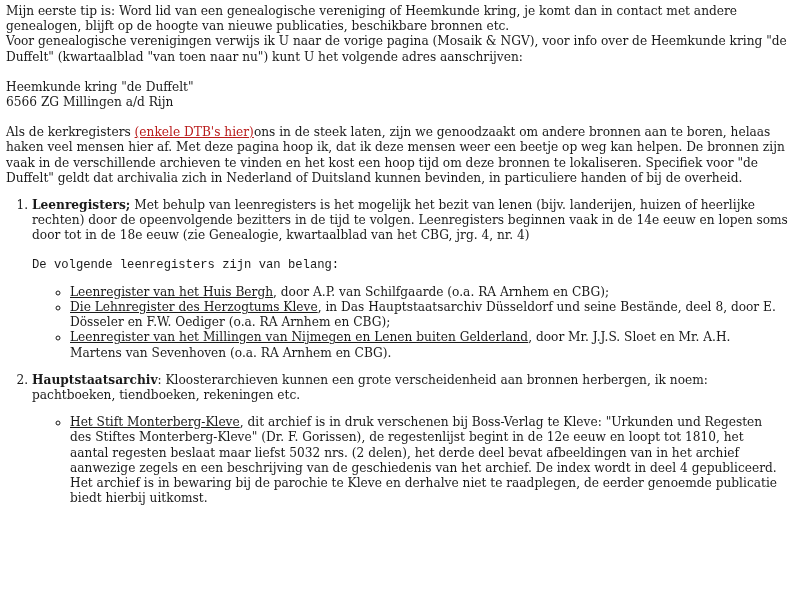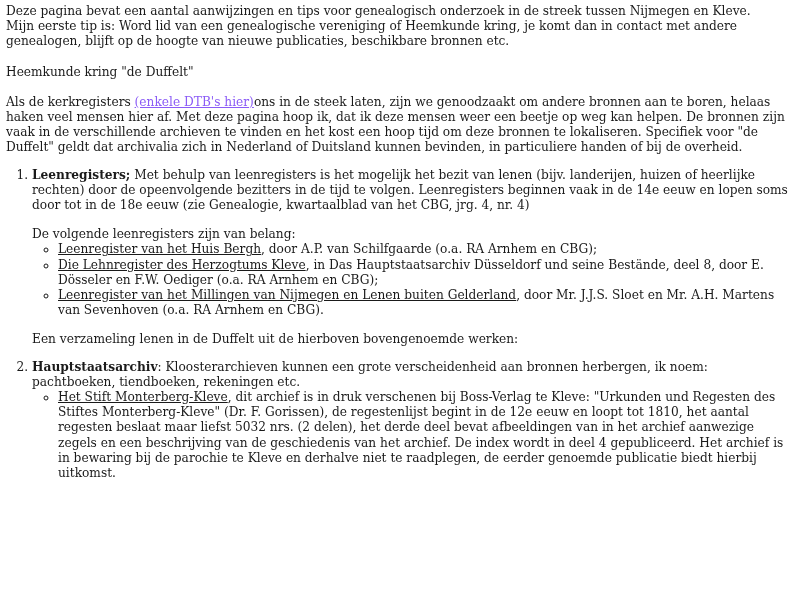--- a/index.html
+++ b/index.html
@@ -4,51 +4,51 @@
 <style>
   html, body { margin: 0; padding: 0; background: #ffffff; }
   body {
     width: 800px; height: 600px; overflow: hidden;
     font-family: "DejaVu Serif", serif;
     font-size: 12.2px; line-height: 15.2px; color: #1a1a1a;
   }
   .page { padding: 4px 8px 0 6px; }
   p { margin: 0; }
   .gap { height: 15px; }
-  a { color: #8b5cf6; }
+  a { color: #b91c1c; }
   .u { text-decoration: underline; }
   ol.main { margin: 12px 0 0 0; padding-left: 26px; }
   ol.main > li { margin-bottom: 12px; }
-  ul.circ { list-style: circle; margin: 0; padding-left: 26px; }
-  .sub { margin-top: 14px; }
+  ul.circ { list-style: circle; margin: 12px; padding-left: 26px; }
+  .sub { margin-top: 14px; font-family: Liberation Mono, monospace; }
   b { font-weight: bold; }
 </style>
 </head>
 <body>
 
 <div class="page">
-  <p>Deze pagina bevat een aantal aanwijzingen en tips voor genealogisch onderzoek in de streek tussen Nijmegen en Kleve.</p>
   <p>Mijn eerste tip is: Word lid van een genealogische vereniging of Heemkunde kring, je komt dan in contact met andere genealogen, blijft op de hoogte van nieuwe publicaties, beschikbare bronnen etc.</p>
+  <p>Voor genealogische verenigingen verwijs ik U naar de vorige pagina (Mosaik &amp; NGV), voor info over de Heemkunde kring "de Duffelt" (kwartaalblad "van toen naar nu") kunt U het volgende adres aanschrijven:</p>
   <div class="gap"></div>
   <div>
     <p>Heemkunde kring "de Duffelt"</p>
+    <p>6566 ZG Millingen a/d Rijn</p>
   </div>
   <div class="gap"></div>
   <p><span>Als de kerkregisters </span><a href="#">(enkele DTB's hier)</a><span>ons in de steek laten, zijn we genoodzaakt om andere bronnen aan te boren, helaas haken veel mensen hier af. Met deze pagina hoop ik, dat ik deze mensen weer een beetje op weg kan helpen. De bronnen zijn vaak in de verschillende archieven te vinden en het kost een hoop tijd om deze bronnen te lokaliseren. Specifiek voor "de Duffelt" geldt dat archivalia zich in Nederland of Duitsland kunnen bevinden, in particuliere handen of bij de overheid.</span></p>
 
   <ol class="main">
     <li>
       <b>Leenregisters;</b><span> Met behulp van leenregisters is het mogelijk het bezit van lenen (bijv. landerijen, huizen of heerlijke rechten) door de opeenvolgende bezitters in de tijd te volgen. Leenregisters beginnen vaak in de 14e eeuw en lopen soms door tot in de 18e eeuw (zie Genealogie, kwartaalblad van het CBG, jrg. 4, nr. 4)</span>
       <p class="sub">De volgende leenregisters zijn van belang:</p>
       <ul class="circ">
         <li><span class="u">Leenregister van het Huis Bergh</span><span>, door A.P. van Schilfgaarde (o.a. RA Arnhem en CBG);</span></li>
         <li><span class="u">Die Lehnregister des Herzogtums Kleve</span><span>, in Das Hauptstaatsarchiv Düsseldorf und seine Bestände, deel 8, door E. Dösseler en F.W. Oediger (o.a. RA Arnhem en CBG);</span></li>
         <li><span class="u">Leenregister van het Millingen van Nijmegen en Lenen buiten Gelderland</span><span>, door Mr. J.J.S. Sloet en Mr. A.H. Martens van Sevenhoven (o.a. RA Arnhem en CBG).</span></li>
       </ul>
-      <p class="sub">Een verzameling lenen in de Duffelt uit de hierboven bovengenoemde werken:</p>
     </li>
 
     <li>
       <b>Hauptstaatsarchiv</b><span>: Kloosterarchieven kunnen een grote verscheidenheid aan bronnen herbergen, ik noem: pachtboeken, tiendboeken, rekeningen etc.</span>
       <ul class="circ">
         <li><span class="u">Het Stift Monterberg-Kleve</span><span>, dit archief is in druk verschenen bij Boss-Verlag te Kleve: "Urkunden und Regesten des Stiftes Monterberg-Kleve" (Dr. F. Gorissen), de regestenlijst begint in de 12e eeuw en loopt tot 1810, het aantal regesten beslaat maar liefst 5032 nrs. (2 delen), het derde deel bevat afbeeldingen van in het archief aanwezige zegels en een beschrijving van de geschiedenis van het archief. De index wordt in deel 4 gepubliceerd. Het archief is in bewaring bij de parochie te Kleve en derhalve niet te raadplegen, de eerder genoemde publicatie biedt hierbij uitkomst.</span></li>
 
       </ul>
     </li>
 

